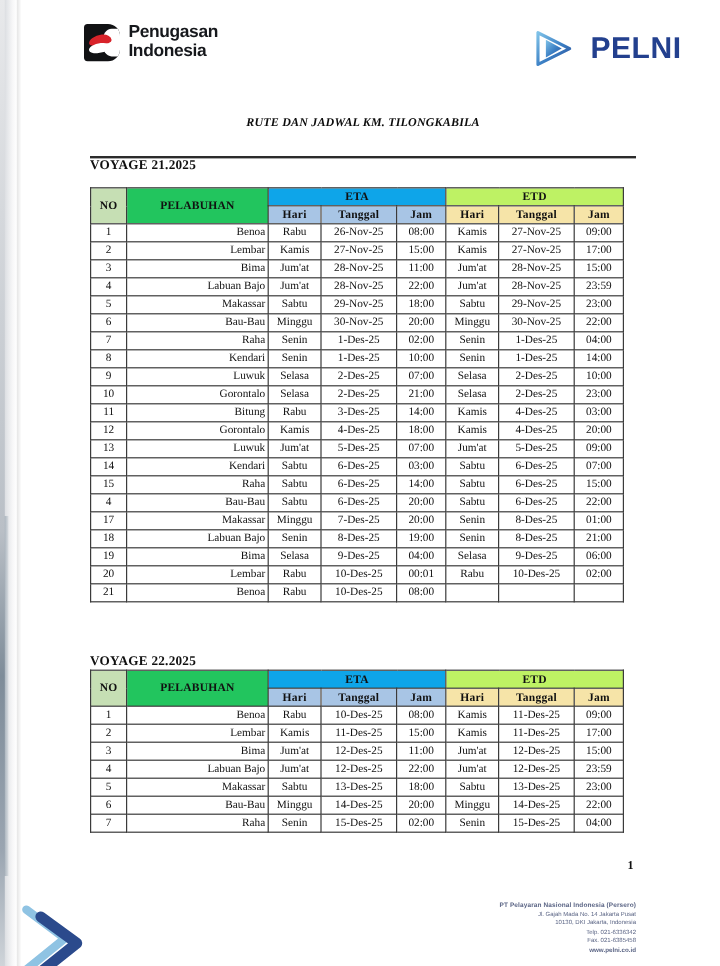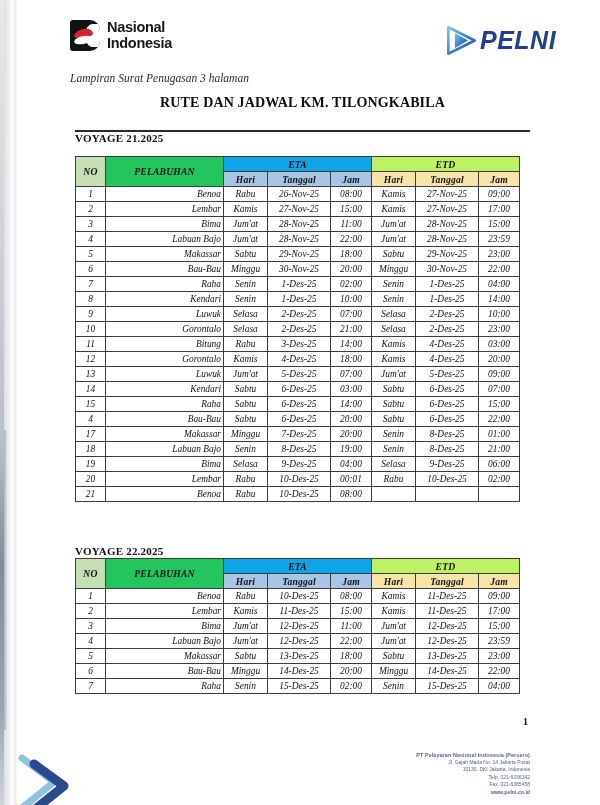--- a/index.html
+++ b/index.html
@@ -91,22 +91,21 @@
     font-size: 14.5px;
     line-height: 15.5px;
     color: #16181c;
     letter-spacing: -0.3px;
   }
   .logo-pelni {
     position: absolute;
     left: 445px; top: 24px;
     display: flex;
     align-items: center;
-    gap: 2px;
-    font-style: italic;
+    gap: 14px;
   }
   .pelni-mark { width: 33px; height: 33px; }
   .pelni-text {
     font-family: "Liberation Sans", sans-serif;
     font-weight: bold;
     font-size: 25px;
     letter-spacing: 0.5px;
     color: #23408e;
   }
 
@@ -118,24 +117,25 @@
     font-style: italic;
     color: #2a2a2a;
     font-family: "Liberation Serif", serif;
   }
   .doc-title {
     position: absolute;
     left: 75px; top: 96px;
     width: 455px;
     text-align: center;
     font-weight: bold;
-    font-size: 14px;
+    font-size: 10px;
     line-height: 13.5px;
     color: #0d0d0d;
     letter-spacing: .15px;
+    font-style: italic;
   }
   .rule {
     position: absolute;
     left: 75px;
     width: 455px;
     height: 2px;
     background: #2b2b2b;
   }
 
   
@@ -148,21 +148,20 @@
     letter-spacing: .2px;
   }
   table.sched {
     position: absolute;
     left: 75px;
     width: 423px;
     border-collapse: collapse;
     table-layout: fixed;
     font-size: 9.4px;
     color: #111;
-    font-style: italic;
   }
   table.sched td, table.sched th {
     border: 1px solid #3b3b3b;
     height: 14px;
     padding: 0 2px;
     font-weight: normal;
     white-space: nowrap;
     overflow: hidden;
   }
   table.sched th {
@@ -219,41 +218,40 @@
   <div class="edge-dark2"></div>
   <div class="paper-shadow"></div>
 
   <div class="logo-danantara">
     <div class="dan-mark">
       <div class="notch"></div>
       <div class="flag-red"></div>
       <div class="flag-white"></div>
     </div>
     <div class="dan-text">
-      <div>Nasional</div>
+      <div>Penugasan</div>
       <div>Indonesia</div>
     </div>
   </div>
 
   <div class="logo-pelni">
     <svg class="pelni-mark" viewBox="0 0 40 40">
       <defs>
         <linearGradient id="pg" x1="0" y1="0" x2="1" y2="1">
           <stop offset="0%" stop-color="#7fc2e8"></stop>
           <stop offset="55%" stop-color="#3b7fc4"></stop>
           <stop offset="100%" stop-color="#2a4f9b"></stop>
         </linearGradient>
       </defs>
       <path d="M4 4 L4 36 L36 20 Z" fill="none" stroke="url(#pg)" stroke-width="3.2" stroke-linejoin="round"></path>
       <path d="M12 11 L12 29 L28 20 Z" fill="url(#pg)"></path>
     </svg>
     <div class="pelni-text">PELNI</div>
   </div>
 
-  <div class="lampiran">Lampiran Surat Penugasan 3 halaman</div>
 
   <div class="doc-title">
     <div>RUTE DAN JADWAL KM. TILONGKABILA</div>
   </div>
   <div class="rule" style="top:130px;"></div>
 
   <div class="voyage-label" style="top:132px;">VOYAGE 21.2025</div>
   <table class="sched" style="top:156px;">
     <colgroup>
       <col style="width:30px">

